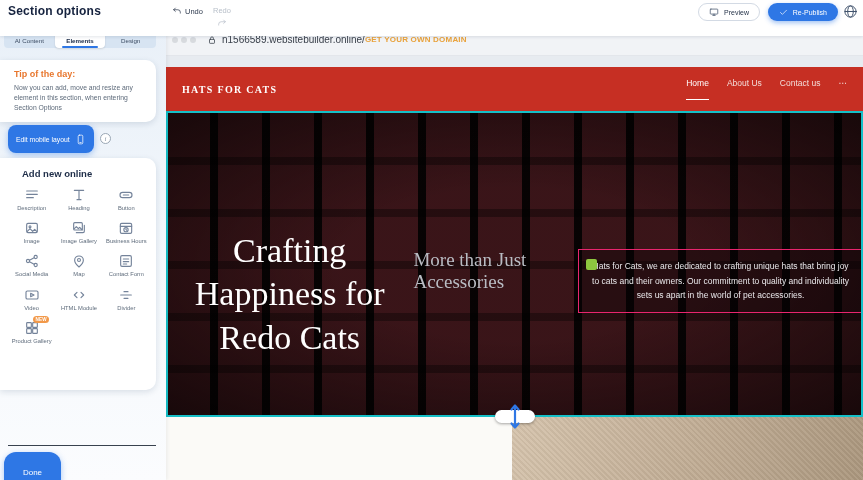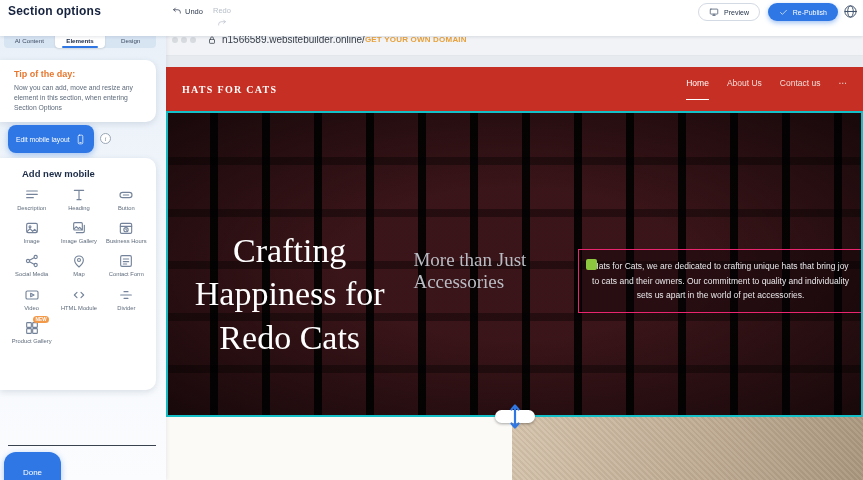--- a/index.html
+++ b/index.html
@@ -160,21 +160,21 @@
     <span>
         <svg viewBox="0 0 24 24">
           <rect x="7" y="2.5" width="10" height="19" rx="2.5"></rect>
           <path d="M10.5 18.5h3"></path>
         </svg>
       </span>
   </div>
   <div class="info-dot">i</div>
 
   <div class="add-card">
-    <div class="add-title">Add new mobile</div>
+    <div class="add-title">Add new online</div>
     <div class="egrid">
 
       <div class="ecell">
         <span class="eicon">
             <svg viewBox="0 0 24 24">
               <path d="M4 6h16M4 11h16M4 16h10"></path>
             </svg>
           </span>
         <span class="elabel">Description</span>
       </div>

